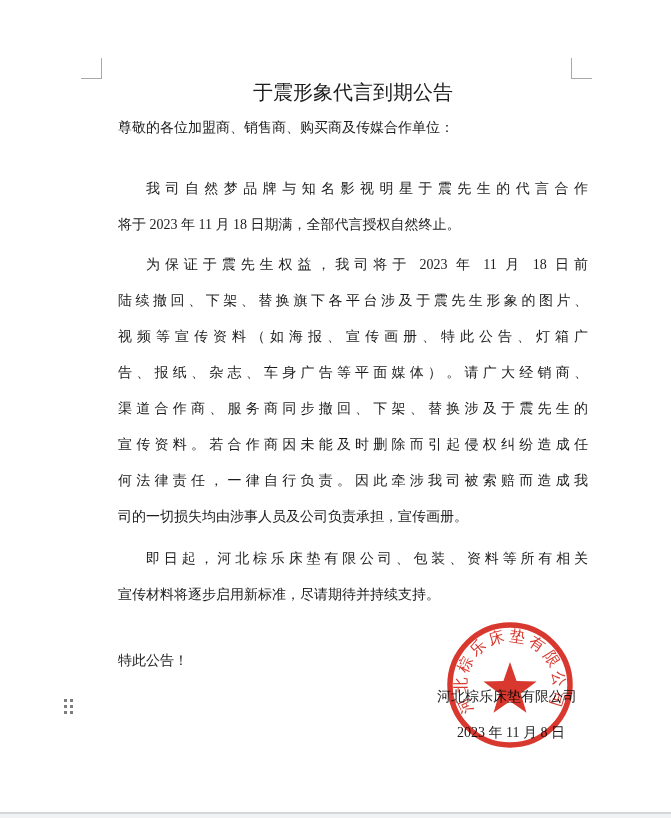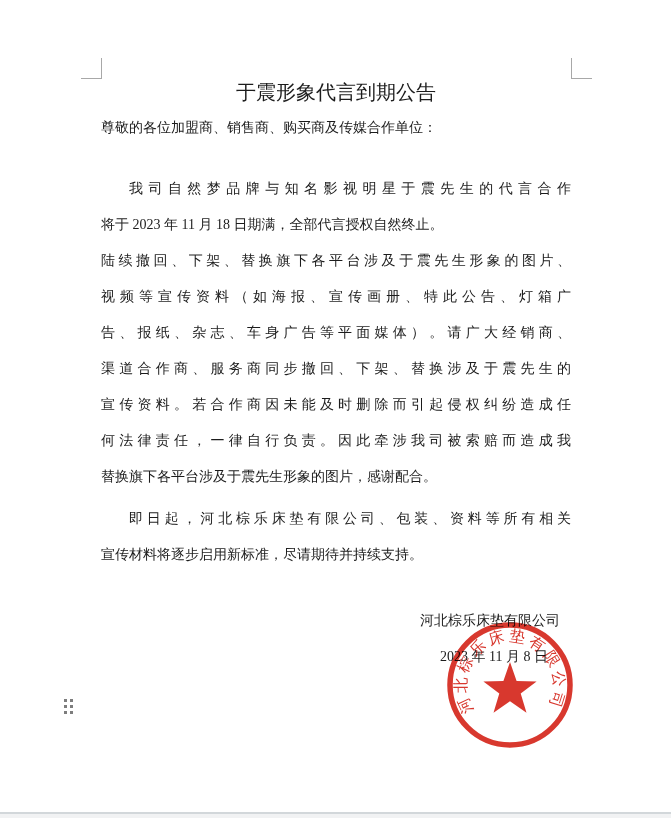--- a/index.html
+++ b/index.html
@@ -12,21 +12,21 @@
     overflow:hidden;
   }
   .page{position:absolute;inset:0;background:#ffffff;}
 
   
   .crop{position:absolute;width:20px;height:20px;border:0 solid #a8a8a8;}
   .crop.tl{left:81px;top:58px;border-right-width:1px;border-bottom-width:1px;}
   .crop.tr{left:571px;top:58px;border-left-width:1px;border-bottom-width:1px;}
 
   
-  .content{position:absolute;left:101px;top:74px;width:470px;}
+  .content{position:absolute;left:118px;top:74px;width:470px;}
   .title{
     height:36px;line-height:36px;
     text-align:center;font-size:20px;letter-spacing:0;
     white-space:nowrap;
   }
   .line{
     height:36px;line-height:36px;
     font-size:14px;
     white-space:nowrap;
   }
@@ -70,31 +70,33 @@
 
   <div class="crop tl"></div>
   <div class="crop tr"></div>
 
   <div class="content">
     <div class="title">于震形象代言到期公告</div>
 
     <div class="line">尊敬的各位加盟商、销售商、购买商及传媒合作单位：</div>
     <div class="line stretch indent">我司自然梦品牌与知名影视明星于震先生的代言合作</div>
     <div class="line">将于 2023 年 11 月 18 日期满，全部代言授权自然终止。</div>
+    <div class="line stretch indent gap-s">为保证于震先生权益，我司将于 2023 年 11 月 18 日前</div>
     <div class="line stretch">陆续撤回、下架、替换旗下各平台涉及于震先生形象的图片、</div>
     <div class="line stretch">视频等宣传资料（如海报、宣传画册、特此公告、灯箱广</div>
     <div class="line stretch">告、报纸、杂志、车身广告等平面媒体）。请广大经销商、</div>
     <div class="line stretch">渠道合作商、服务商同步撤回、下架、替换涉及于震先生的</div>
     <div class="line stretch">宣传资料。若合作商因未能及时删除而引起侵权纠纷造成任</div>
     <div class="line stretch">何法律责任，一律自行负责。因此牵涉我司被索赔而造成我</div>
-    <div class="line">替换旗下各平台涉及于震先生形象的图片，感谢配合。</div>
+    <div class="line">司的一切损失均由涉事人员及公司负责承担，宣传画册。</div>
     <div class="line stretch indent gap-m">即日起，河北棕乐床垫有限公司、包装、资料等所有相关</div>
     <div class="line">宣传材料将逐步启用新标准，尽请期待并持续支持。</div>
 
     <div class="spacer"></div>
+    <div class="line">特此公告！</div>
     <div class="line right-sign">河北棕乐床垫有限公司</div>
     <div class="line right-date">2023 年 11 月 8 日</div>
   </div>
 
   <div class="seal">
     <svg viewBox="0 0 134 134" xmlns="http://www.w3.org/2000/svg" xmlns:xlink="http://www.w3.org/1999/xlink">
       <circle cx="67" cy="67" r="60" fill="none" stroke="#d5281e" stroke-width="5.5"></circle>
       <polygon fill="#d5281e" points="67,44 73.6,62.9 93.6,63.4 77.7,75.5 83.5,94.7 67,83.2 50.5,94.7 56.3,75.5 40.4,63.4 60.4,62.9"></polygon>
       <defs>
         <path id="sealArc" d="M 30.96 92.24 A 44 44 0 1 1 103.04 92.24" fill="none"></path>

